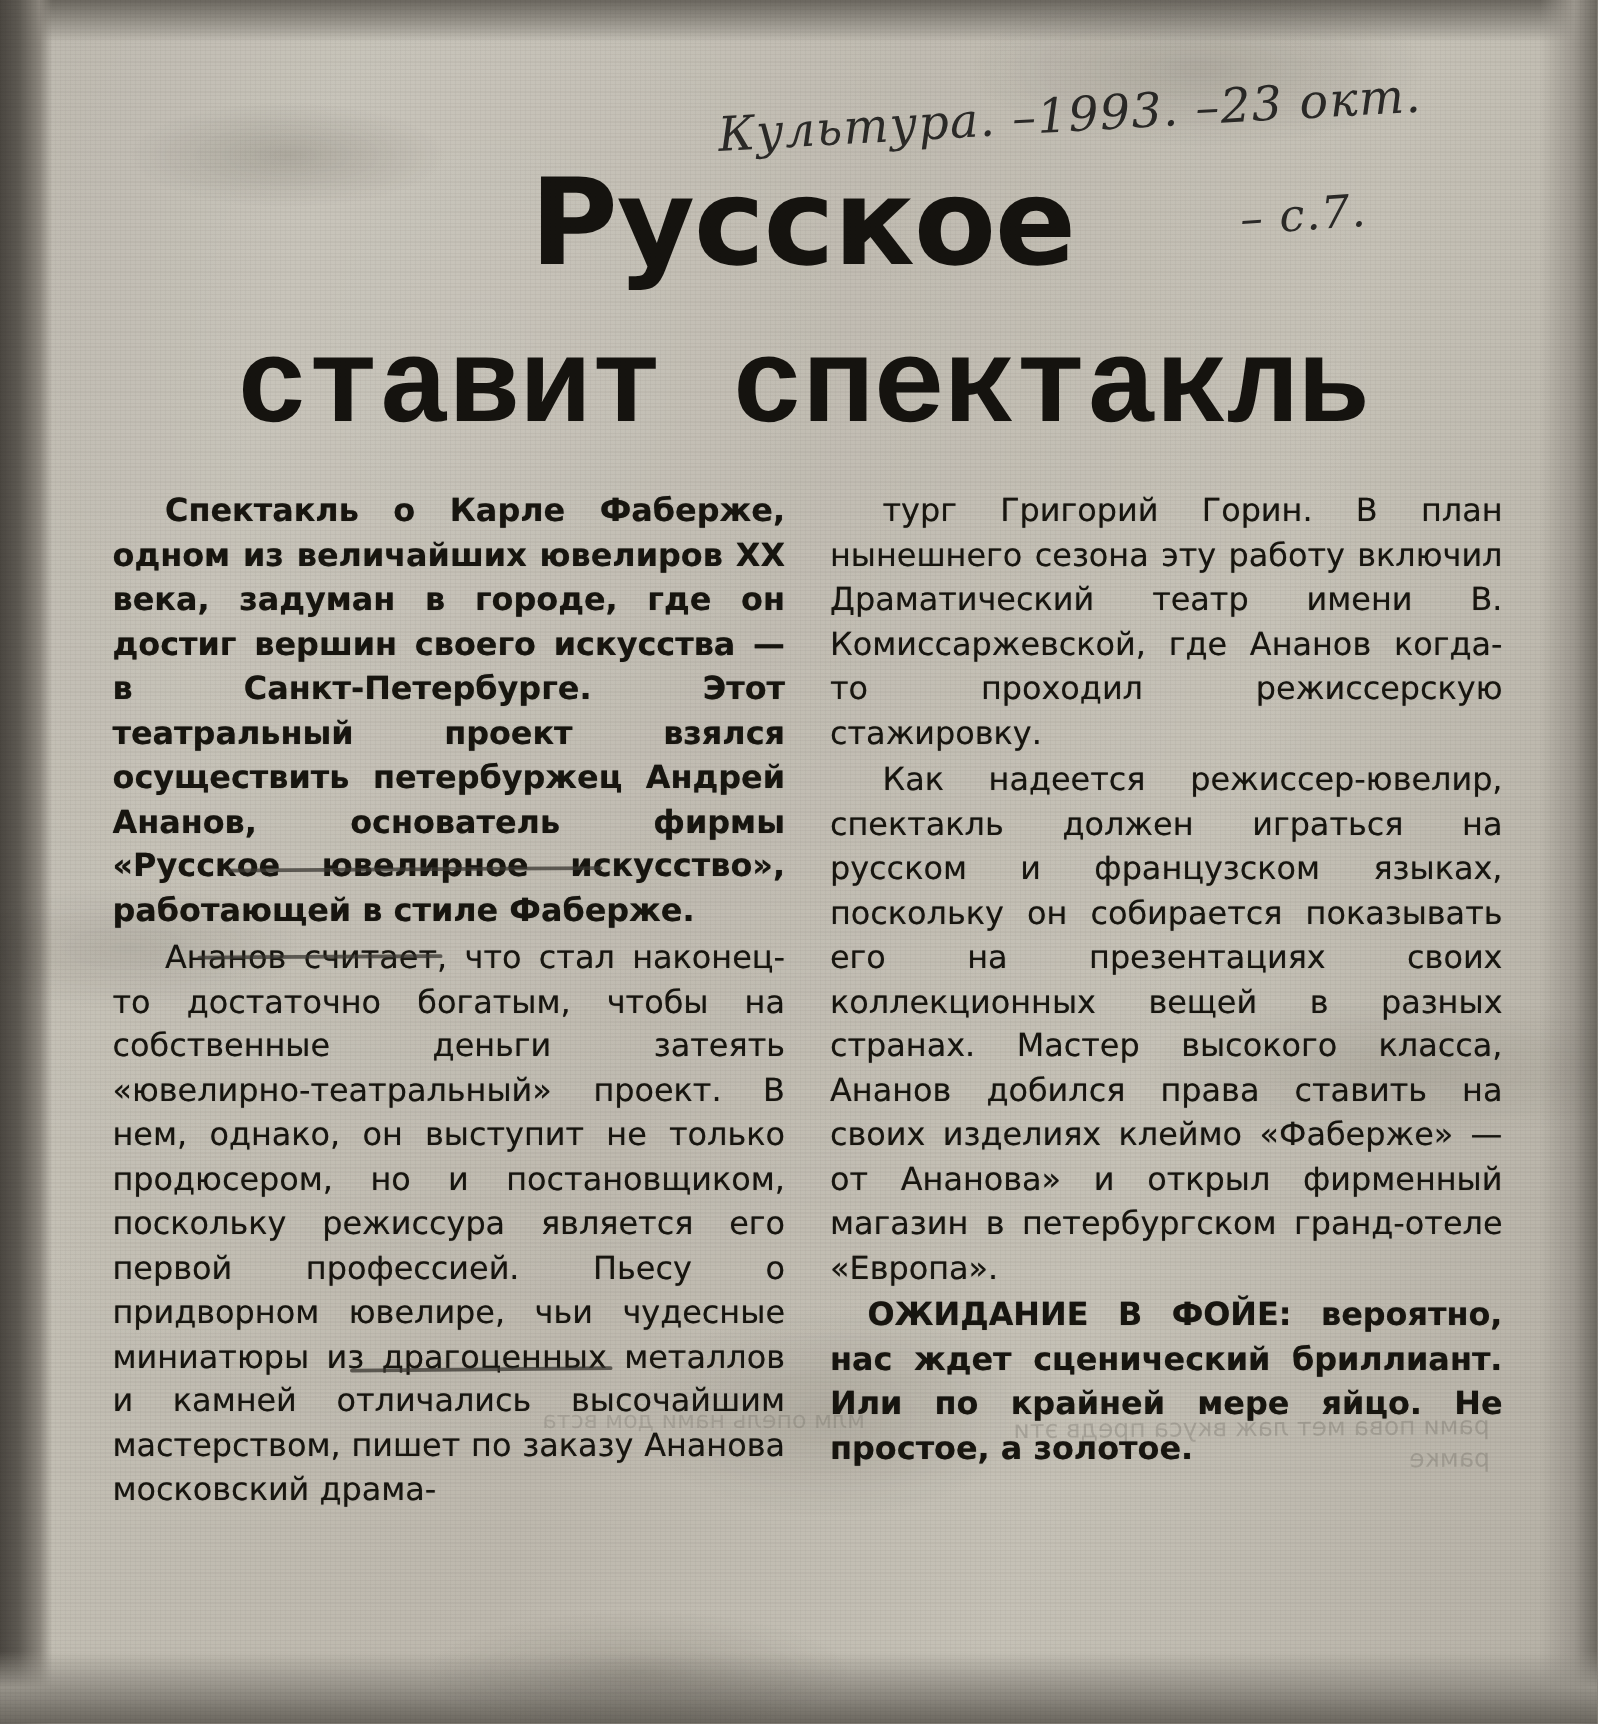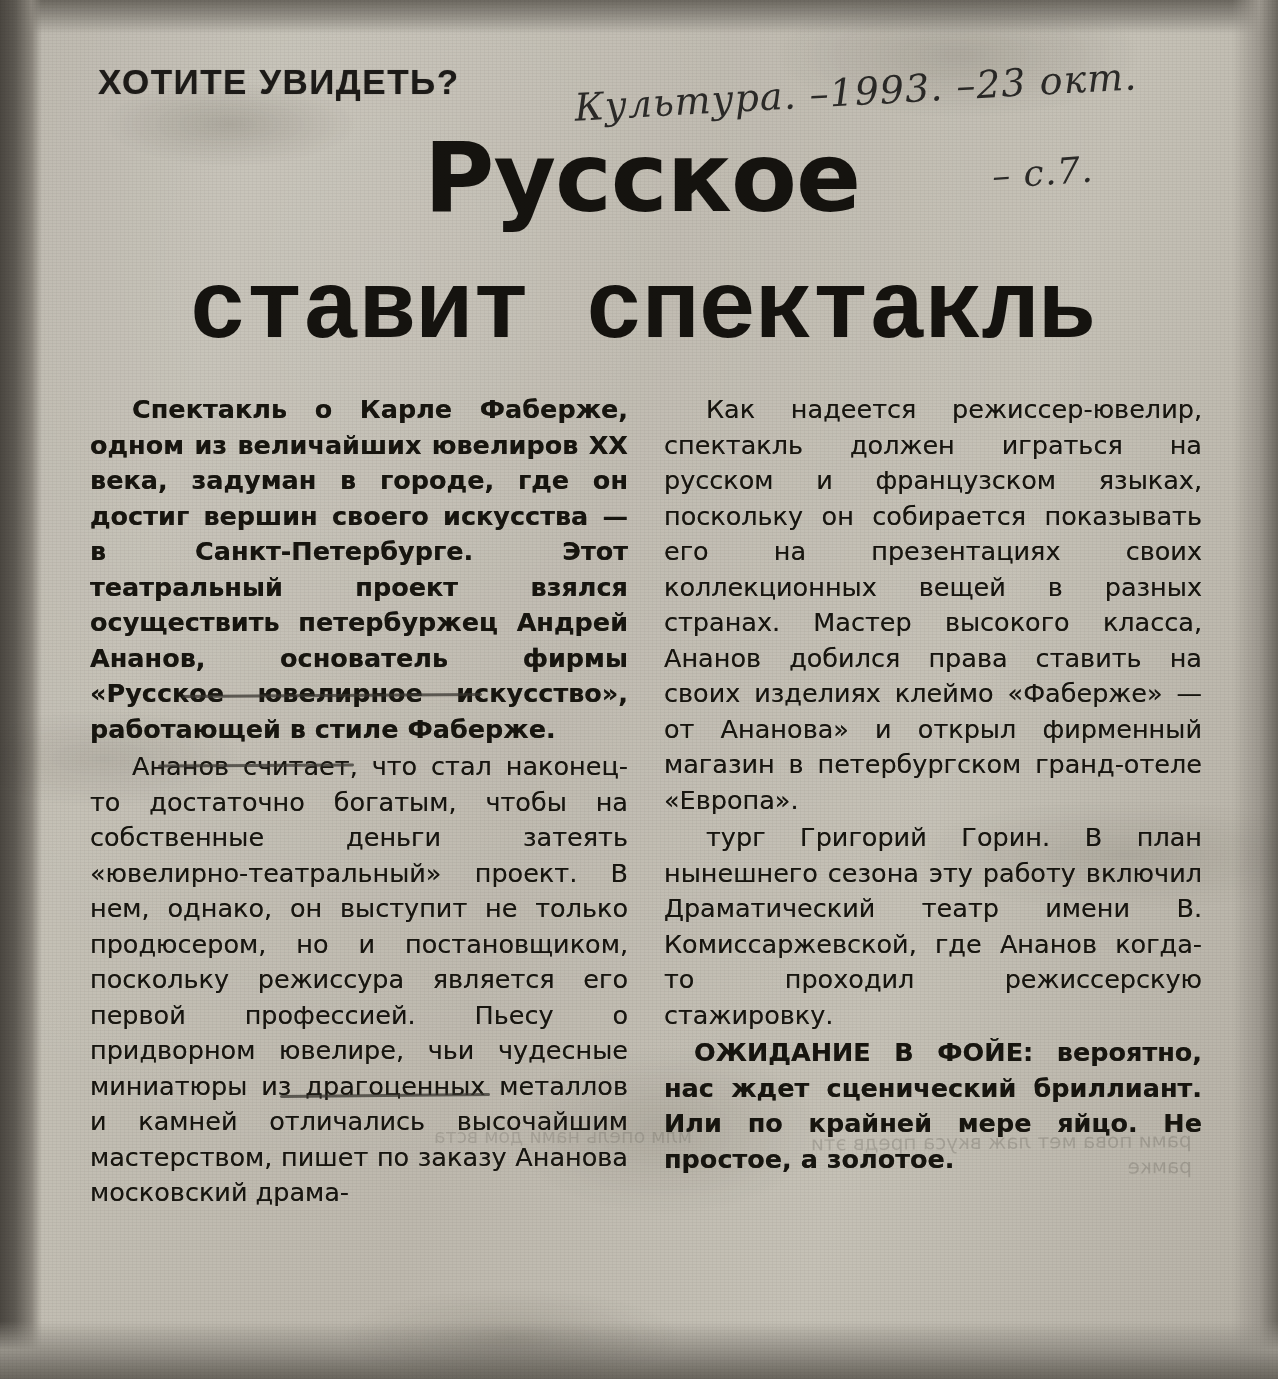--- a/index.html
+++ b/index.html
@@ -239,40 +239,39 @@
 
 <div class="scan">
 
   <div class="edge-top"></div>
   <div class="edge-left"></div>
   <div class="edge-right"></div>
   <div class="edge-bottom"></div>
 
   <div class="content">
 
-    <div class="kicker">ХОТИТЕ УВИДЕТЬ?</div>
 
     <div class="handnote">Культура. –1993. –23 окт.</div>
 
     <div class="handnote2">– с.7.</div>
 
     <div class="headline1">Русское</div>
 
     <div class="headline2">ставит спектакль</div>
 
     <div class="columns">
 
       <div class="col">
         <p class="bold">Спектакль о Карле Фаберже, одном из величайших ювелиров XX века, задуман в городе, где он достиг вершин своего искусства — в Санкт-Петербурге. Этот театральный проект взялся осуществить петербуржец Андрей Ананов, основатель фирмы «Русское ювелирное искусство», работающей в стиле Фаберже.</p>
         <p>Ананов считает, что стал наконец-то достаточно богатым, чтобы на собственные деньги затеять «ювелирно-театральный» проект. В нем, однако, он выступит не только продюсером, но и постановщиком, поскольку режиссура является его первой профессией. Пьесу о придворном ювелире, чьи чудесные миниатюры из драгоценных металлов и камней отличались высочайшим мастерством, пишет по заказу Ананова московский драма-</p>
       </div>
 
       <div class="col">
+        <p>тург Григорий Горин. В план нынешнего сезона эту работу включил Драматический театр имени В. Комиссаржевской, где Ананов когда-то проходил режиссерскую стажировку.</p>
         <p>Как надеется режиссер-ювелир, спектакль должен играться на русском и французском языках, поскольку он собирается показывать его на презентациях своих коллекционных вещей в разных странах. Мастер высокого класса, Ананов добился права ставить на своих изделиях клеймо «Фаберже» — от Ананова» и открыл фирменный магазин в петербургском гранд-отеле «Европа».</p>
-        <p>тург Григорий Горин. В план нынешнего сезона эту работу включил Драматический театр имени В. Комиссаржевской, где Ананов когда-то проходил режиссерскую стажировку.</p>
         <p class="closing">ОЖИДАНИЕ В ФОЙЕ: вероятно, нас ждет сценический бриллиант. Или по крайней мере яйцо. Не простое, а золотое.</p>
       </div>
 
     </div>
 
     <div class="pen-ul ul-1"></div>
     <div class="pen-ul ul-2"></div>
     <div class="pen-ul ul-3"></div>
 
     <div class="showthrough">рами пова мет лаж вкуса предв эти рамке</div>

